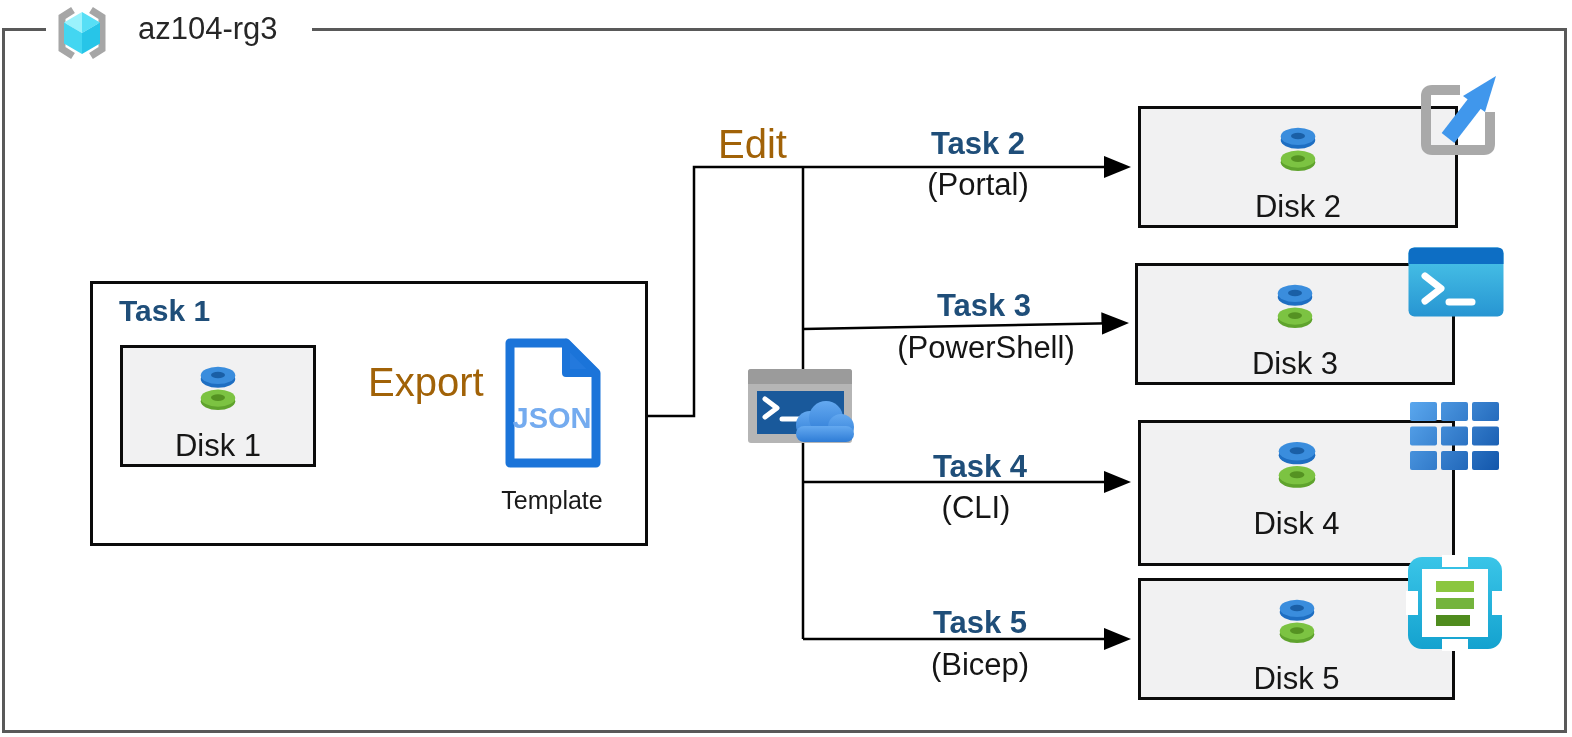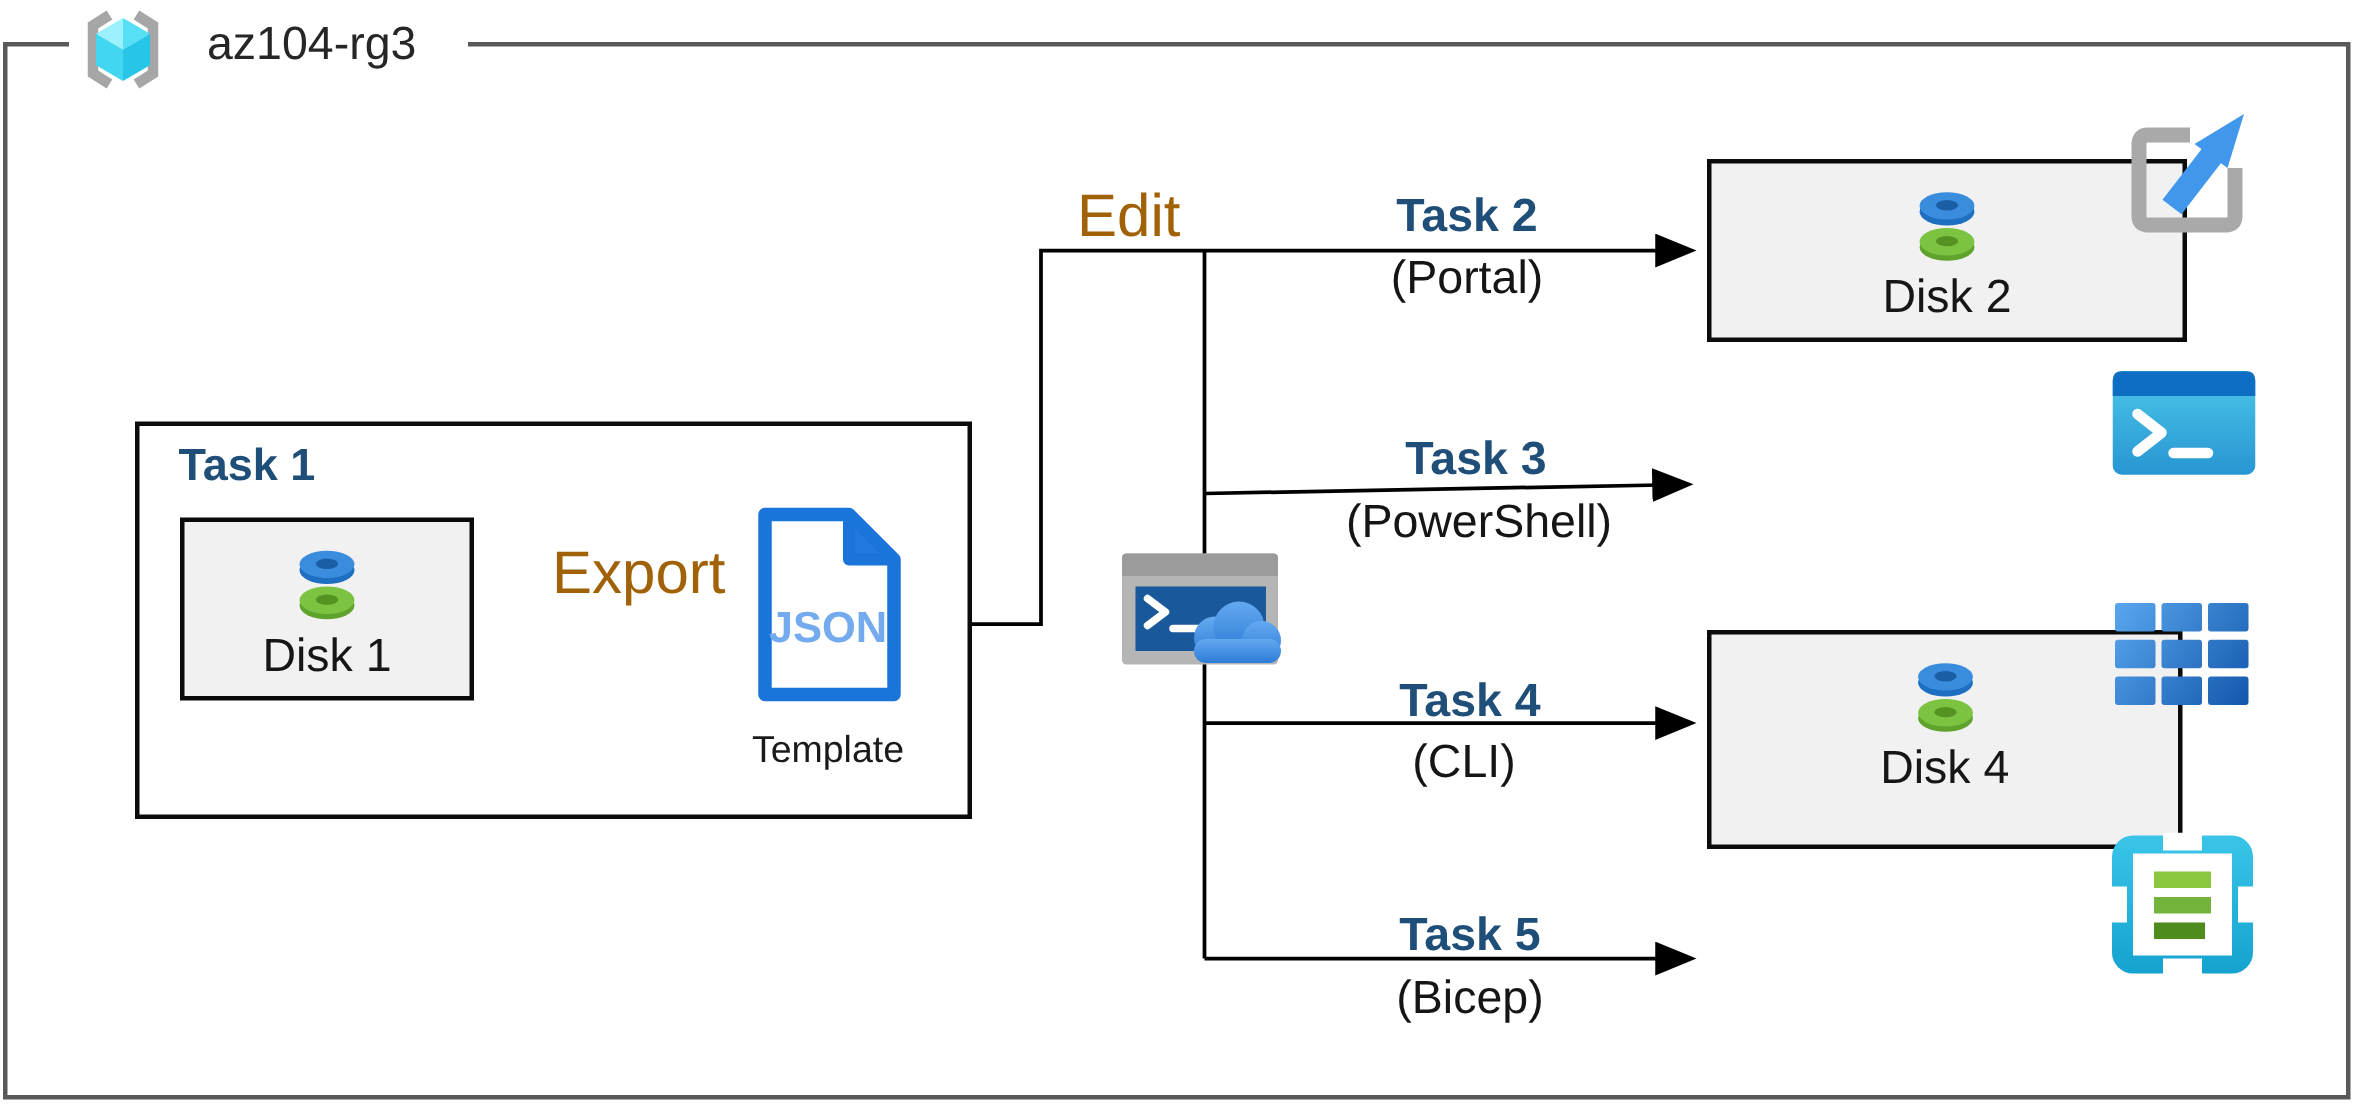--- a/index.html
+++ b/index.html
@@ -7,21 +7,21 @@
   #canvas{position:relative;width:1572px;height:737px;background:#fff;overflow:hidden;}
   .abs{position:absolute;}
   .frame{left:2px;top:28px;width:1565px;height:705px;border:3px solid #595959;box-sizing:border-box;z-index:0;}
   .border-mask{left:46px;top:25px;width:266px;height:10px;background:#fff;z-index:1;}
   .rg-title{left:138px;top:11px;font-size:31px;color:#262626;z-index:2;white-space:nowrap;}
   .conn{left:0;top:0;z-index:1;}
   .t1box{left:90px;top:281px;width:558px;height:265px;border:3px solid #0b0b0b;box-sizing:border-box;background:#fff;z-index:2;}
   .t1label{left:119px;top:294px;font-size:30px;font-weight:bold;color:#1F4E79;z-index:3;white-space:nowrap;}
   .disk-box{border:3px solid #0b0b0b;box-sizing:border-box;background:#F1F1F2;z-index:3;
             display:flex;flex-direction:column;align-items:center;padding-top:13px;}
-  .disk-label{font-size:31px;color:#161616;margin-top:4px;white-space:nowrap;}
+  .disk-label{font-size:31px;color:#161616;margin-top:16px;white-space:nowrap;}
   .lbl{font-size:40px;color:#a16207;z-index:2;white-space:nowrap;}
   .task-name{font-size:31px;font-weight:bold;color:#1F4E79;transform:translateX(-50%);z-index:2;white-space:nowrap;}
   .task-method{font-size:31px;color:#151515;transform:translateX(-50%);z-index:2;white-space:nowrap;}
   .caption{font-size:25px;color:#1a1a1a;transform:translateX(-50%);z-index:2;white-space:nowrap;}
   .icon{z-index:4;}
   .defs-holder{position:absolute;width:0;height:0;overflow:hidden;}
 </style>
 </head>
 <body>
 
@@ -122,28 +122,40 @@
   <div class="abs task-name" style="left:980px;top:605px">Task 5</div>
   <div class="abs task-method" style="left:980px;top:647px">(Bicep)</div>
 
   <div class="abs disk-box" style="left:1138px;top:106px;width:320px;height:122px">
     <svg width="56" height="54" viewBox="0 0 64 62">
         <use href="#disk-sym"></use>
       </svg>
     <div class="disk-label">Disk 2</div>
   </div>
 
+  <div class="abs disk-box" style="left:1135px;top:263px;width:320px;height:122px">
+    <svg width="56" height="54" viewBox="0 0 64 62">
+        <use href="#disk-sym"></use>
+      </svg>
+    <div class="disk-label">Disk 3</div>
+  </div>
 
   <div class="abs disk-box" style="left:1138px;top:420px;width:317px;height:146px">
     <svg width="56" height="54" viewBox="0 0 64 62">
         <use href="#disk-sym"></use>
       </svg>
     <div class="disk-label">Disk 4</div>
   </div>
 
+  <div class="abs disk-box" style="left:1138px;top:578px;width:317px;height:122px">
+    <svg width="56" height="54" viewBox="0 0 64 62">
+        <use href="#disk-sym"></use>
+      </svg>
+    <div class="disk-label">Disk 5</div>
+  </div>
 
   <svg class="abs icon" style="left:1412px;top:64px" width="92" height="96" viewBox="0 0 92 96">
     <path d="M48,26 H20 Q14,26 14,32 V80 Q14,86 20,86 H72 Q78,86 78,80 V48" fill="none" stroke="#a9a9a9" stroke-width="10"></path>
     <line x1="36" y1="74" x2="63" y2="39" stroke="#4097ec" stroke-width="16"></line>
     <polygon points="84,12 73,48 51,32" fill="#4097ec"></polygon>
   </svg>
 
   <svg class="abs icon" style="left:1408px;top:247px" width="96" height="70" viewBox="0 0 96 70">
     <defs>
       <linearGradient id="psg" x1="0" y1="0" x2="0" y2="1">

